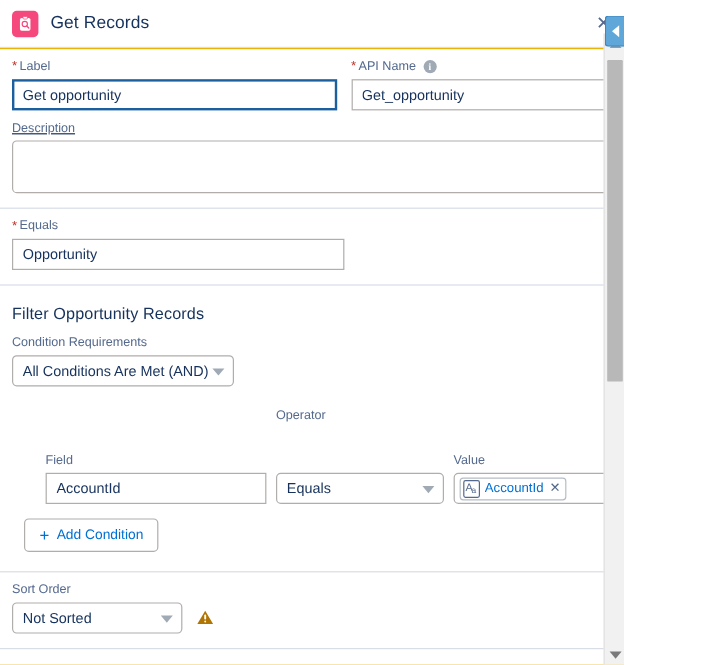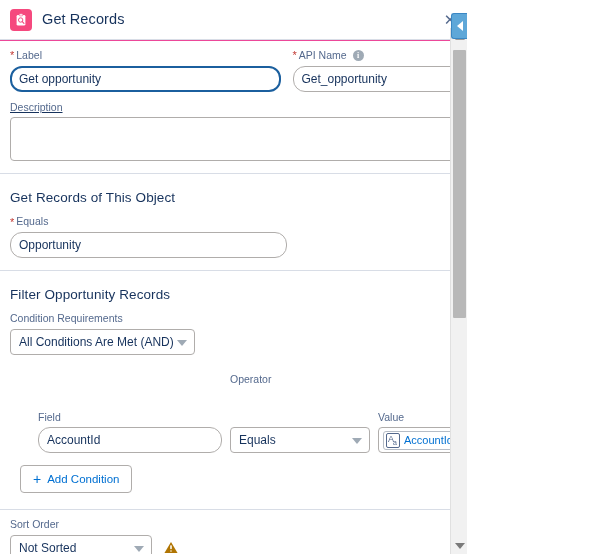--- a/index.html
+++ b/index.html
@@ -7,23 +7,23 @@
     margin: 0; padding: 0;
     width: 590px; height: 554px;
     overflow: hidden;
     background: #ffffff;
     font-family: "Liberation Sans", sans-serif;
     color: #16325c;
   }
 
   #app {
     position: relative;
-    width: 467px;
+    width: 520px;
     height: 554px;
-    background: #ec4899;
+    background: #eab308;
     overflow: hidden;
   }
 
   
   .modal-header {
     position: relative;
     height: 40px;
     border-bottom: 1px solid #d8dde6;
     display: flex;
     align-items: center;
@@ -109,21 +109,21 @@
     font-family: "Liberation Serif", serif;
     margin-left: 6px;
     line-height: 1;
   }
 
   .txt-input {
     display: block;
     width: 100%;
     height: 26px;
     border: 1px solid #b0adab;
-    border-radius: 12px;
+    border-radius: 0;
     padding: 0 8px;
     font-size: 12px;
     font-family: "Liberation Sans", sans-serif;
     color: #16325c;
     background: #ffffff;
     outline: none;
   }
   .txt-input.focused {
     border: 2px solid #1b5f9e;
     padding: 0 7px;
@@ -393,21 +393,20 @@
 
       <div style="margin-top:9px;text-decoration:underline;">
         <div class="field-label">
           <span>Description</span>
         </div>
         <textarea class="desc-area" placeholder="" style=""></textarea>
       </div>
     </div>
 
     <div class="section">
-      <div class="section-title">Get Records of This Object</div>
       <div style="width:277px;">
         <div class="field-label">
           <span class="req-star">*</span>
           <span>Equals</span>
         </div>
         <input class="txt-input" type="text" value="Opportunity" style="">
       </div>
     </div>
 
     <div class="section">

